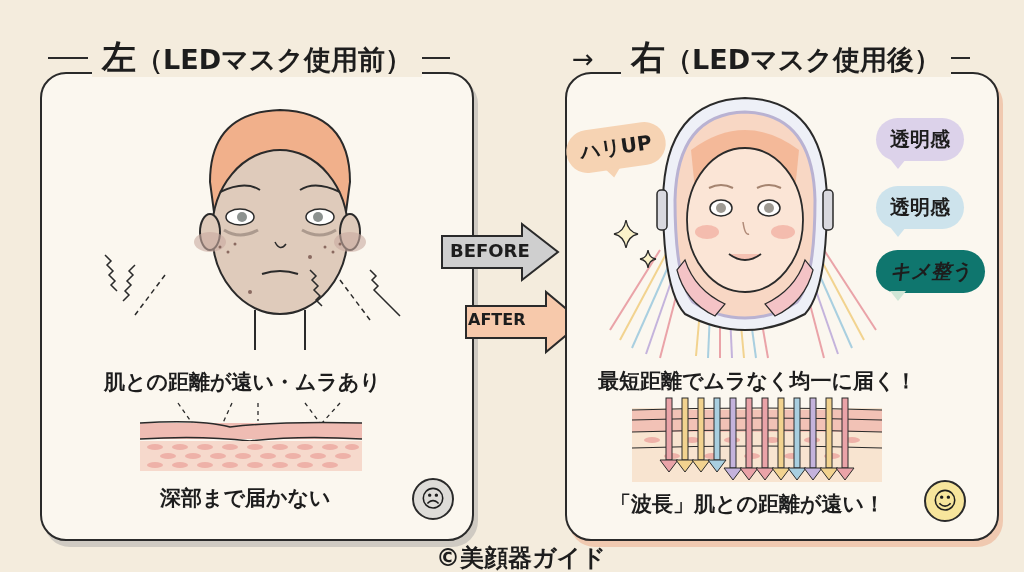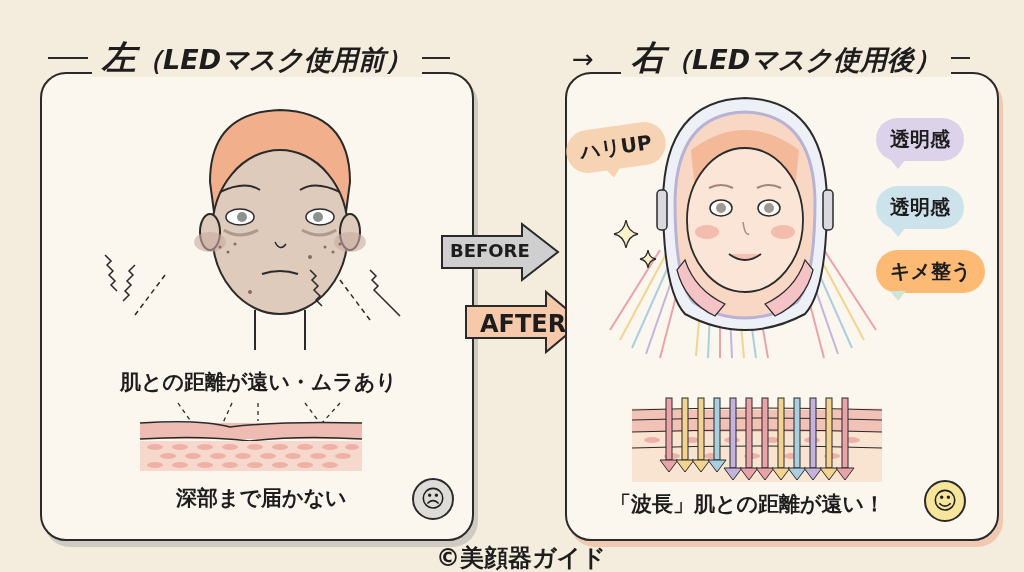--- a/index.html
+++ b/index.html
@@ -1,35 +1,35 @@
 <!DOCTYPE html>
 <html><head>
 <meta charset="utf-8">
 <style>
   html,body{margin:0;padding:0;}
   body{width:1024px;height:572px;background:#f4ecdd;font-family:"DejaVu Sans",sans-serif;color:#1d1d1d;position:relative;overflow:hidden;}
   .panel{position:absolute;background:#fbf7ef;border:2px solid #2a2a2a;border-radius:26px;box-shadow:4px 6px 0 rgba(170,160,145,0.45);}
   .panel.left{left:40px;top:72px;width:430px;height:465px;box-shadow:4px 6px 0 #cfcac2;}
   .panel.right{left:565px;top:72px;width:430px;height:465px;box-shadow:4px 6px 0 #f0c9b0;}
-  .title{position:absolute;font-size:27px;font-weight:bold;background:#f4ecdd;padding:0 10px;line-height:34px;white-space:nowrap;font-style:italic;}
+  .title{position:absolute;font-size:27px;font-weight:bold;background:#f4ecdd;padding:0 10px;line-height:34px;white-space:nowrap;}
   .title .big{font-size:34px;}
   .title .hl{position:absolute;left:14px;right:10px;bottom:-4px;height:9px;border-radius:5px;z-index:-1;}
   .title.left{left:92px;top:40px;}
   .title.right{left:621px;top:40px;}
   .title-arrow{position:absolute;left:572px;top:44px;font-size:26px;}
   .dash{position:absolute;top:57px;height:2px;background:#2a2a2a;}
   .caption{position:absolute;font-size:21px;font-weight:bold;white-space:nowrap;}
   .caption .uline{position:absolute;left:-6px;right:-6px;bottom:-2px;height:9px;background:#f6dca0;border-radius:5px;z-index:-1;}
   .arrow{position:absolute;}
   .bubble{position:absolute;font-size:20px;font-weight:bold;padding:8px 14px;border-radius:24px;white-space:nowrap;}
   .bubble:after{content:"";position:absolute;bottom:-8px;width:0;height:0;border-left:8px solid transparent;border-right:8px solid transparent;}
   .b-orange{background:#f6d3b3;} .b-orange:after{left:36px;border-top:10px solid #f6d3b3;}
   .b-purple{background:#dcd2ea;} .b-purple:after{left:14px;border-top:10px solid #dcd2ea;}
   .b-blue{background:#cde3ec;} .b-blue:after{left:14px;border-top:10px solid #cde3ec;}
-  .b-green{background:#fdba74;} .b-green:after{left:14px;border-top:10px solid #cfe6d6;}
+  .b-green{background:#0f766e;font-style:italic;} .b-green:after{left:14px;border-top:10px solid #cfe6d6;}
   .emoji{position:absolute;width:38px;height:38px;border-radius:50%;border:2px solid #2a2a2a;display:flex;align-items:center;justify-content:center;font-size:24px;}
   .credit{position:absolute;left:436px;top:542px;font-size:24px;font-weight:bold;}
   svg{position:absolute;overflow:visible;}
 </style>
 </head>
 <body>
 
 <div class="panel left"></div>
 <div class="dash" style="left:48px;width:40px;"></div>
 <div class="dash" style="left:414px;width:36px;"></div>
@@ -70,21 +70,21 @@
   <path d="M10 10 l6 6 l-4 4 l6 6 l-4 4 l6 6 l-4 4 l6 6" stroke="#2a2a2a" stroke-width="1.5" fill="none"></path>
   <path d="M40 20 l-6 6 l4 4 l-6 6 l4 4 l-6 6 l4 4 l-6 6" stroke="#2a2a2a" stroke-width="1.5" fill="none"></path>
   <path d="M70 30 l-30 40" stroke="#2a2a2a" stroke-width="1.5" stroke-dasharray="5 4" fill="none"></path>
 </svg>
 <svg style="left:300px;top:260px;" width="120" height="80" viewBox="0 0 120 80">
   <path d="M10 10 l6 6 l-4 4 l6 6 l-4 4 l6 6 l-4 4 l6 6" stroke="#2a2a2a" stroke-width="1.5" fill="none"></path>
   <path d="M40 20 l30 40" stroke="#2a2a2a" stroke-width="1.5" stroke-dasharray="5 4" fill="none"></path>
   <path d="M70 10 l6 6 l-4 4 l6 6 l-4 4 l6 6 l4 4 l6 6 l4 4 l6 6" stroke="#2a2a2a" stroke-width="1.5" fill="none"></path>
 </svg>
 
-<div class="caption" style="left:104px;top:368px;margin-left:16px;">肌との距離が遠い・ムラあり</div>
+<div class="caption" style="left:104px;top:368px;">肌との距離が遠い・ムラあり</div>
 
 <svg style="left:140px;top:395px;" width="230" height="80" viewBox="0 0 230 80">
   <g stroke="#2a2a2a" stroke-width="1.3" stroke-dasharray="4 4" fill="none">
     <path d="M38 8 L52 28"></path>
       <path d="M92 8 L82 30"></path>
       <path d="M118 8 L118 26"></path>
       <path d="M165 8 L180 28"></path>
       <path d="M200 8 L182 28"></path>
   </g>
   <rect x="0" y="28" width="222" height="16" fill="#efbcb3"></rect>
@@ -113,31 +113,31 @@
       <ellipse cx="40" cy="70" rx="8" ry="3"></ellipse>
       <ellipse cx="65" cy="70" rx="8" ry="3"></ellipse>
       <ellipse cx="90" cy="70" rx="8" ry="3"></ellipse>
       <ellipse cx="115" cy="70" rx="8" ry="3"></ellipse>
       <ellipse cx="140" cy="70" rx="8" ry="3"></ellipse>
       <ellipse cx="165" cy="70" rx="8" ry="3"></ellipse>
       <ellipse cx="190" cy="70" rx="8" ry="3"></ellipse>
   </g>
 </svg>
 
-<div class="caption" style="left:176px;top:484px;">深部まで届かない</div>
+<div class="caption" style="left:160px;top:484px;">深部まで届かない</div>
 <div class="emoji" style="left:412px;top:478px;background:#dedcd8;">☹</div>
 
 <svg class="arrow" style="left:440px;top:222px;" width="122" height="60" viewBox="0 0 122 60">
   <path d="M2 14 L82 14 L82 2 L118 30 L82 58 L82 46 L2 46 Z" fill="#cfcfcf" stroke="#2a2a2a" stroke-width="2"></path>
 </svg>
 <div style="position:absolute;left:450px;top:240px;font-size:18px;font-weight:bold;">BEFORE</div>
 <svg class="arrow" style="left:464px;top:290px;" width="122" height="64" viewBox="0 0 122 64">
   <path d="M2 16 L82 16 L82 2 L118 32 L82 62 L82 48 L2 48 Z" fill="#f7c9ab" stroke="#2a2a2a" stroke-width="2"></path>
 </svg>
-<div style="position:absolute;left:480px;top:310px;font-size:24px;font-weight:bold;">AFTER</div>
+<div style="position:absolute;left:468px;top:310px;font-size:16px;font-weight:bold;">AFTER</div>
 
 <div class="panel right"></div>
 <div class="title-arrow">→</div>
 <div class="dash" style="left:920px;width:50px;"></div>
 <div class="title right">
   <span class="hl" style="background:#f3c9aa;"></span>
   <span class="big">右</span><span>（LEDマスク使用後）</span>
 </div>
 
 <svg style="left:600px;top:240px;" width="290" height="120" viewBox="0 0 290 120">
@@ -187,20 +187,21 @@
   <path d="M36 32 Q37 40 44 41 Q37 42 36 50 Q35 42 28 41 Q35 40 36 32 Z" fill="#fbf2c9" stroke="#2a2a2a" stroke-width="1.3"></path>
 </svg>
 
 <div class="bubble b-orange" style="left:566px;top:126px;transform:rotate(-8deg);">ハリUP</div>
 <div class="bubble b-purple" style="left:876px;top:118px;">透明感</div>
 <div class="bubble b-blue" style="left:876px;top:186px;">透明感</div>
 <div class="bubble b-green" style="left:876px;top:250px;">キメ整う</div>
 
 <div class="caption" style="left:598px;top:367px;">
   <span class="uline"></span>
+  <span>最短距離でムラなく均一に届く！</span>
 </div>
 
 <svg style="left:632px;top:398px;" width="250" height="84" viewBox="0 0 250 84">
   <rect x="0" y="10" width="250" height="74" fill="#f8e4d0"></rect>
   <rect x="0" y="12" width="250" height="22" fill="#f2c2b6"></rect>
   <path d="M0 12 Q125 8 250 12 M0 22 Q125 18 250 22 M0 34 Q125 30 250 34 M0 50 Q125 46 250 50" stroke="#2a2a2a" stroke-width="1.2" fill="none"></path>
   <g fill="#eeb1a8">
       <ellipse cx="20" cy="42" rx="8" ry="3"></ellipse>
       <ellipse cx="60" cy="42" rx="8" ry="3"></ellipse>
       <ellipse cx="100" cy="42" rx="8" ry="3"></ellipse>

